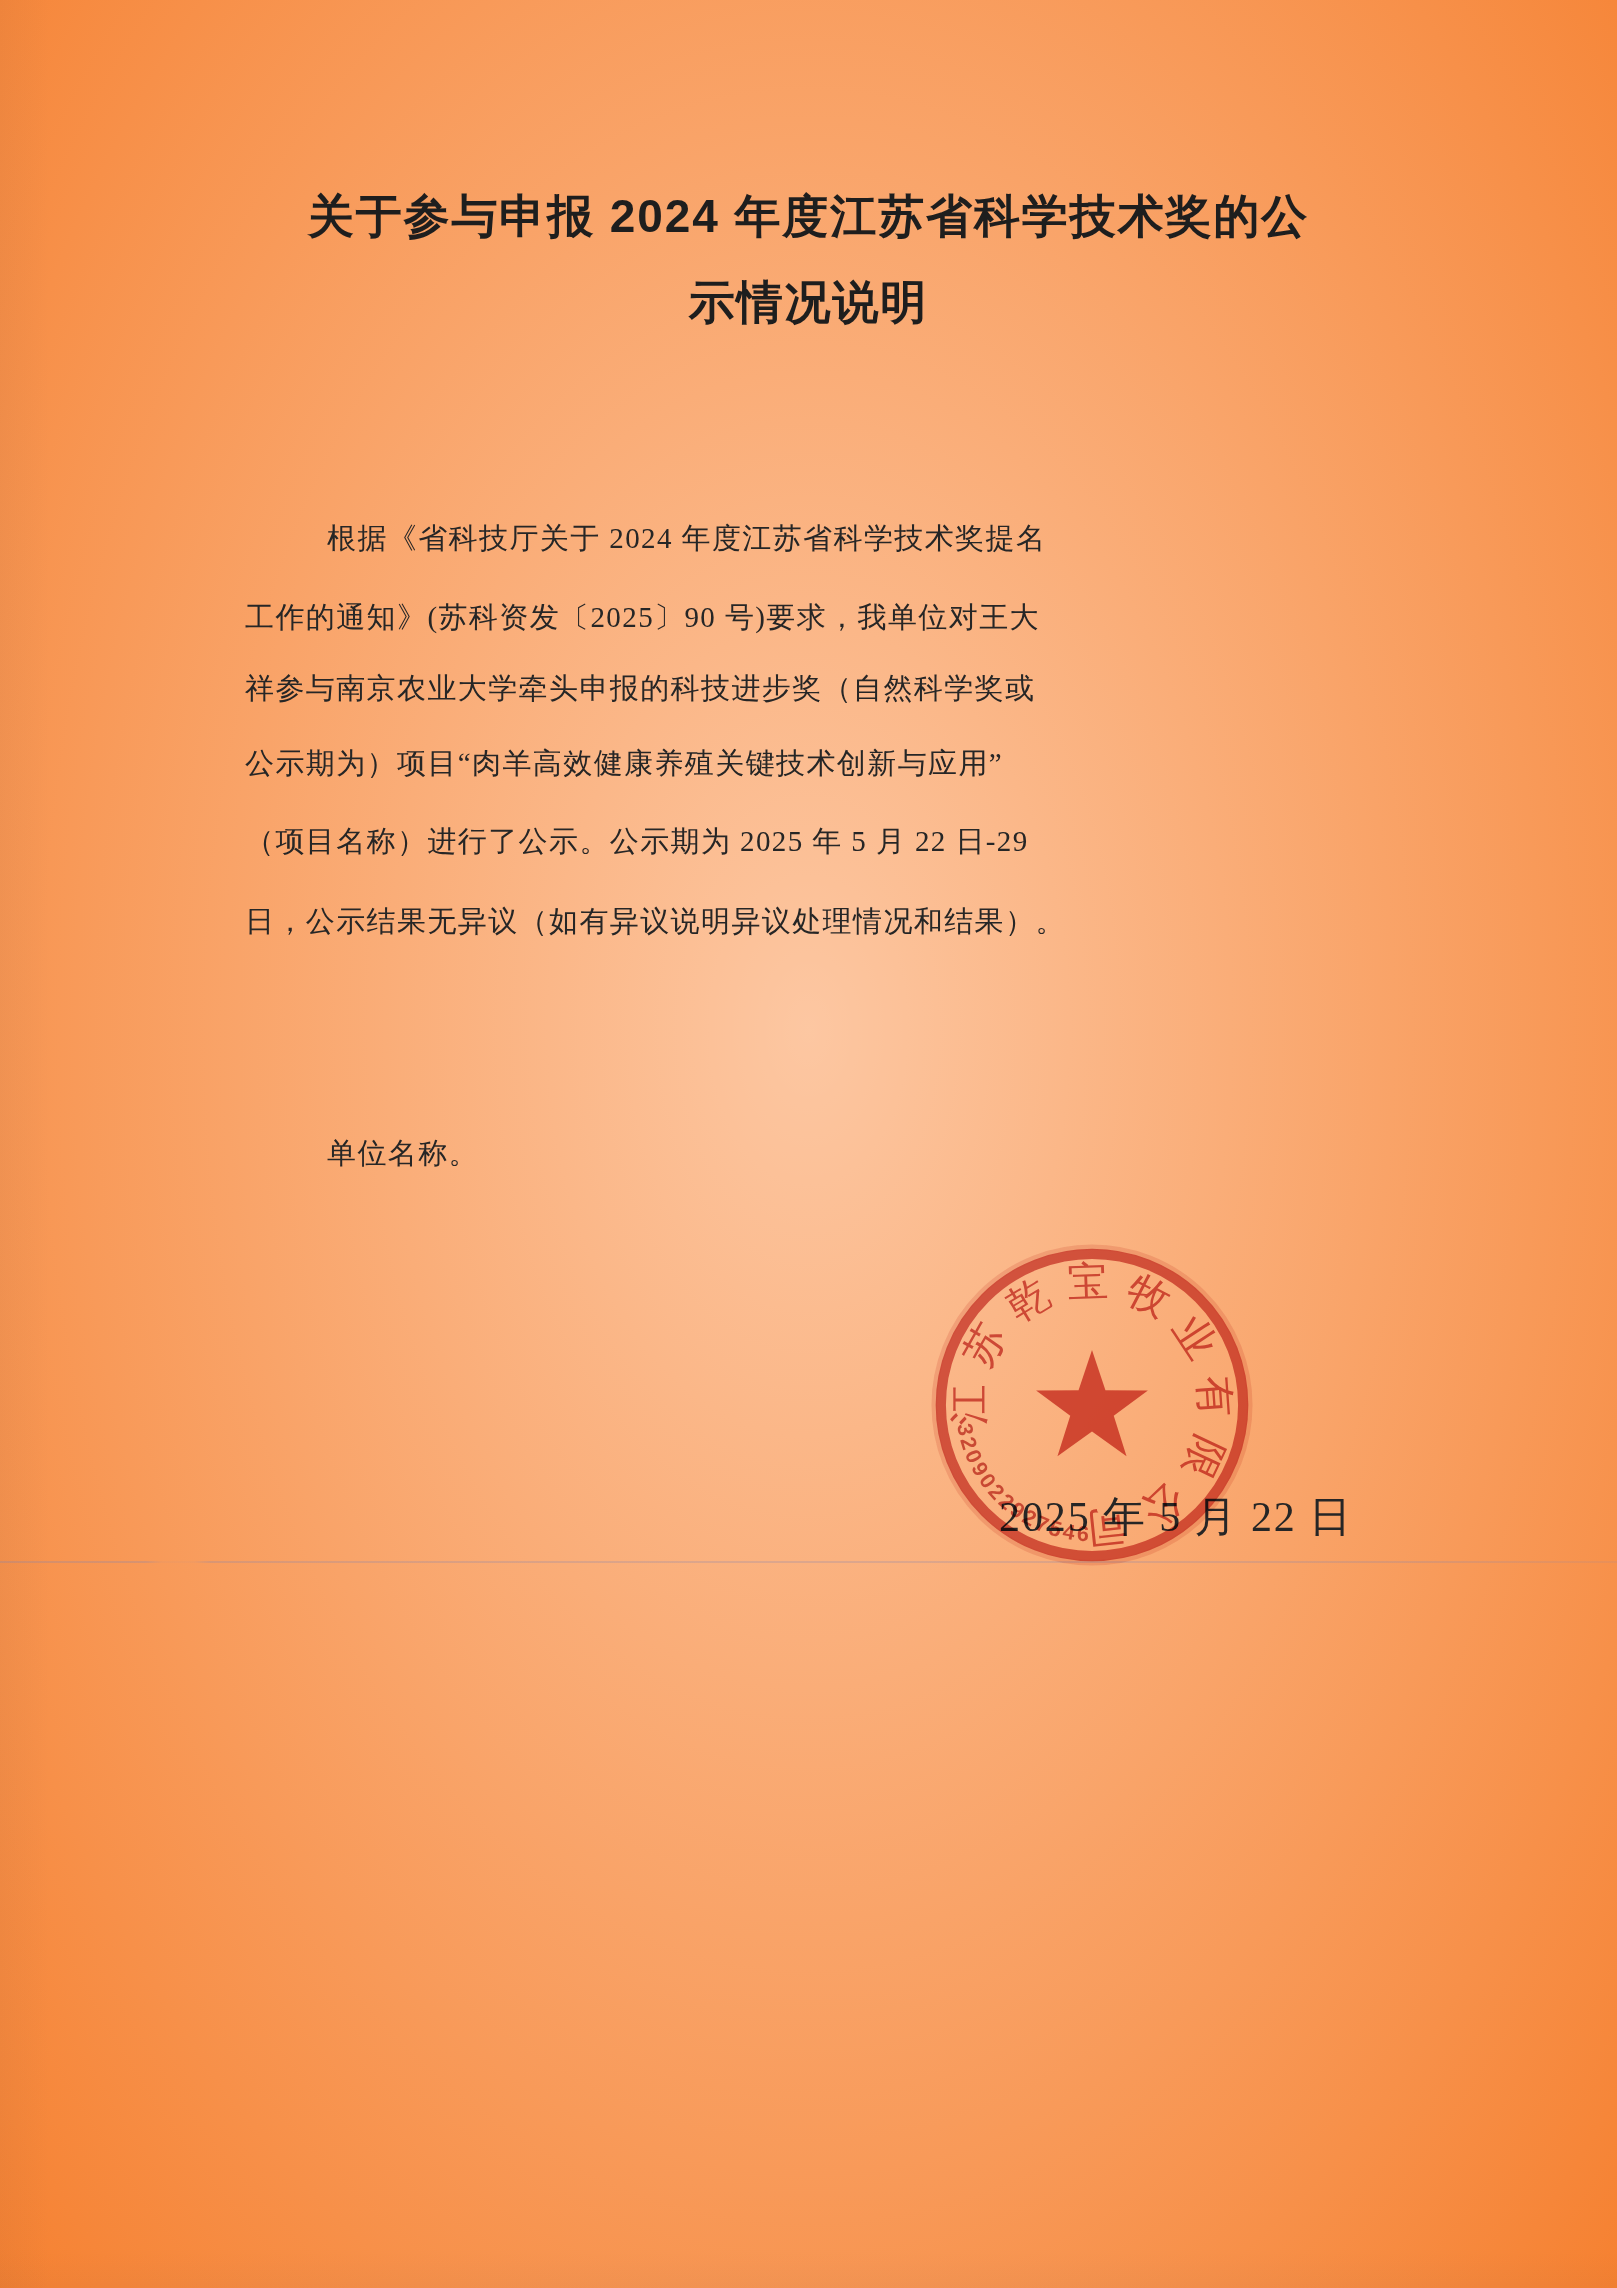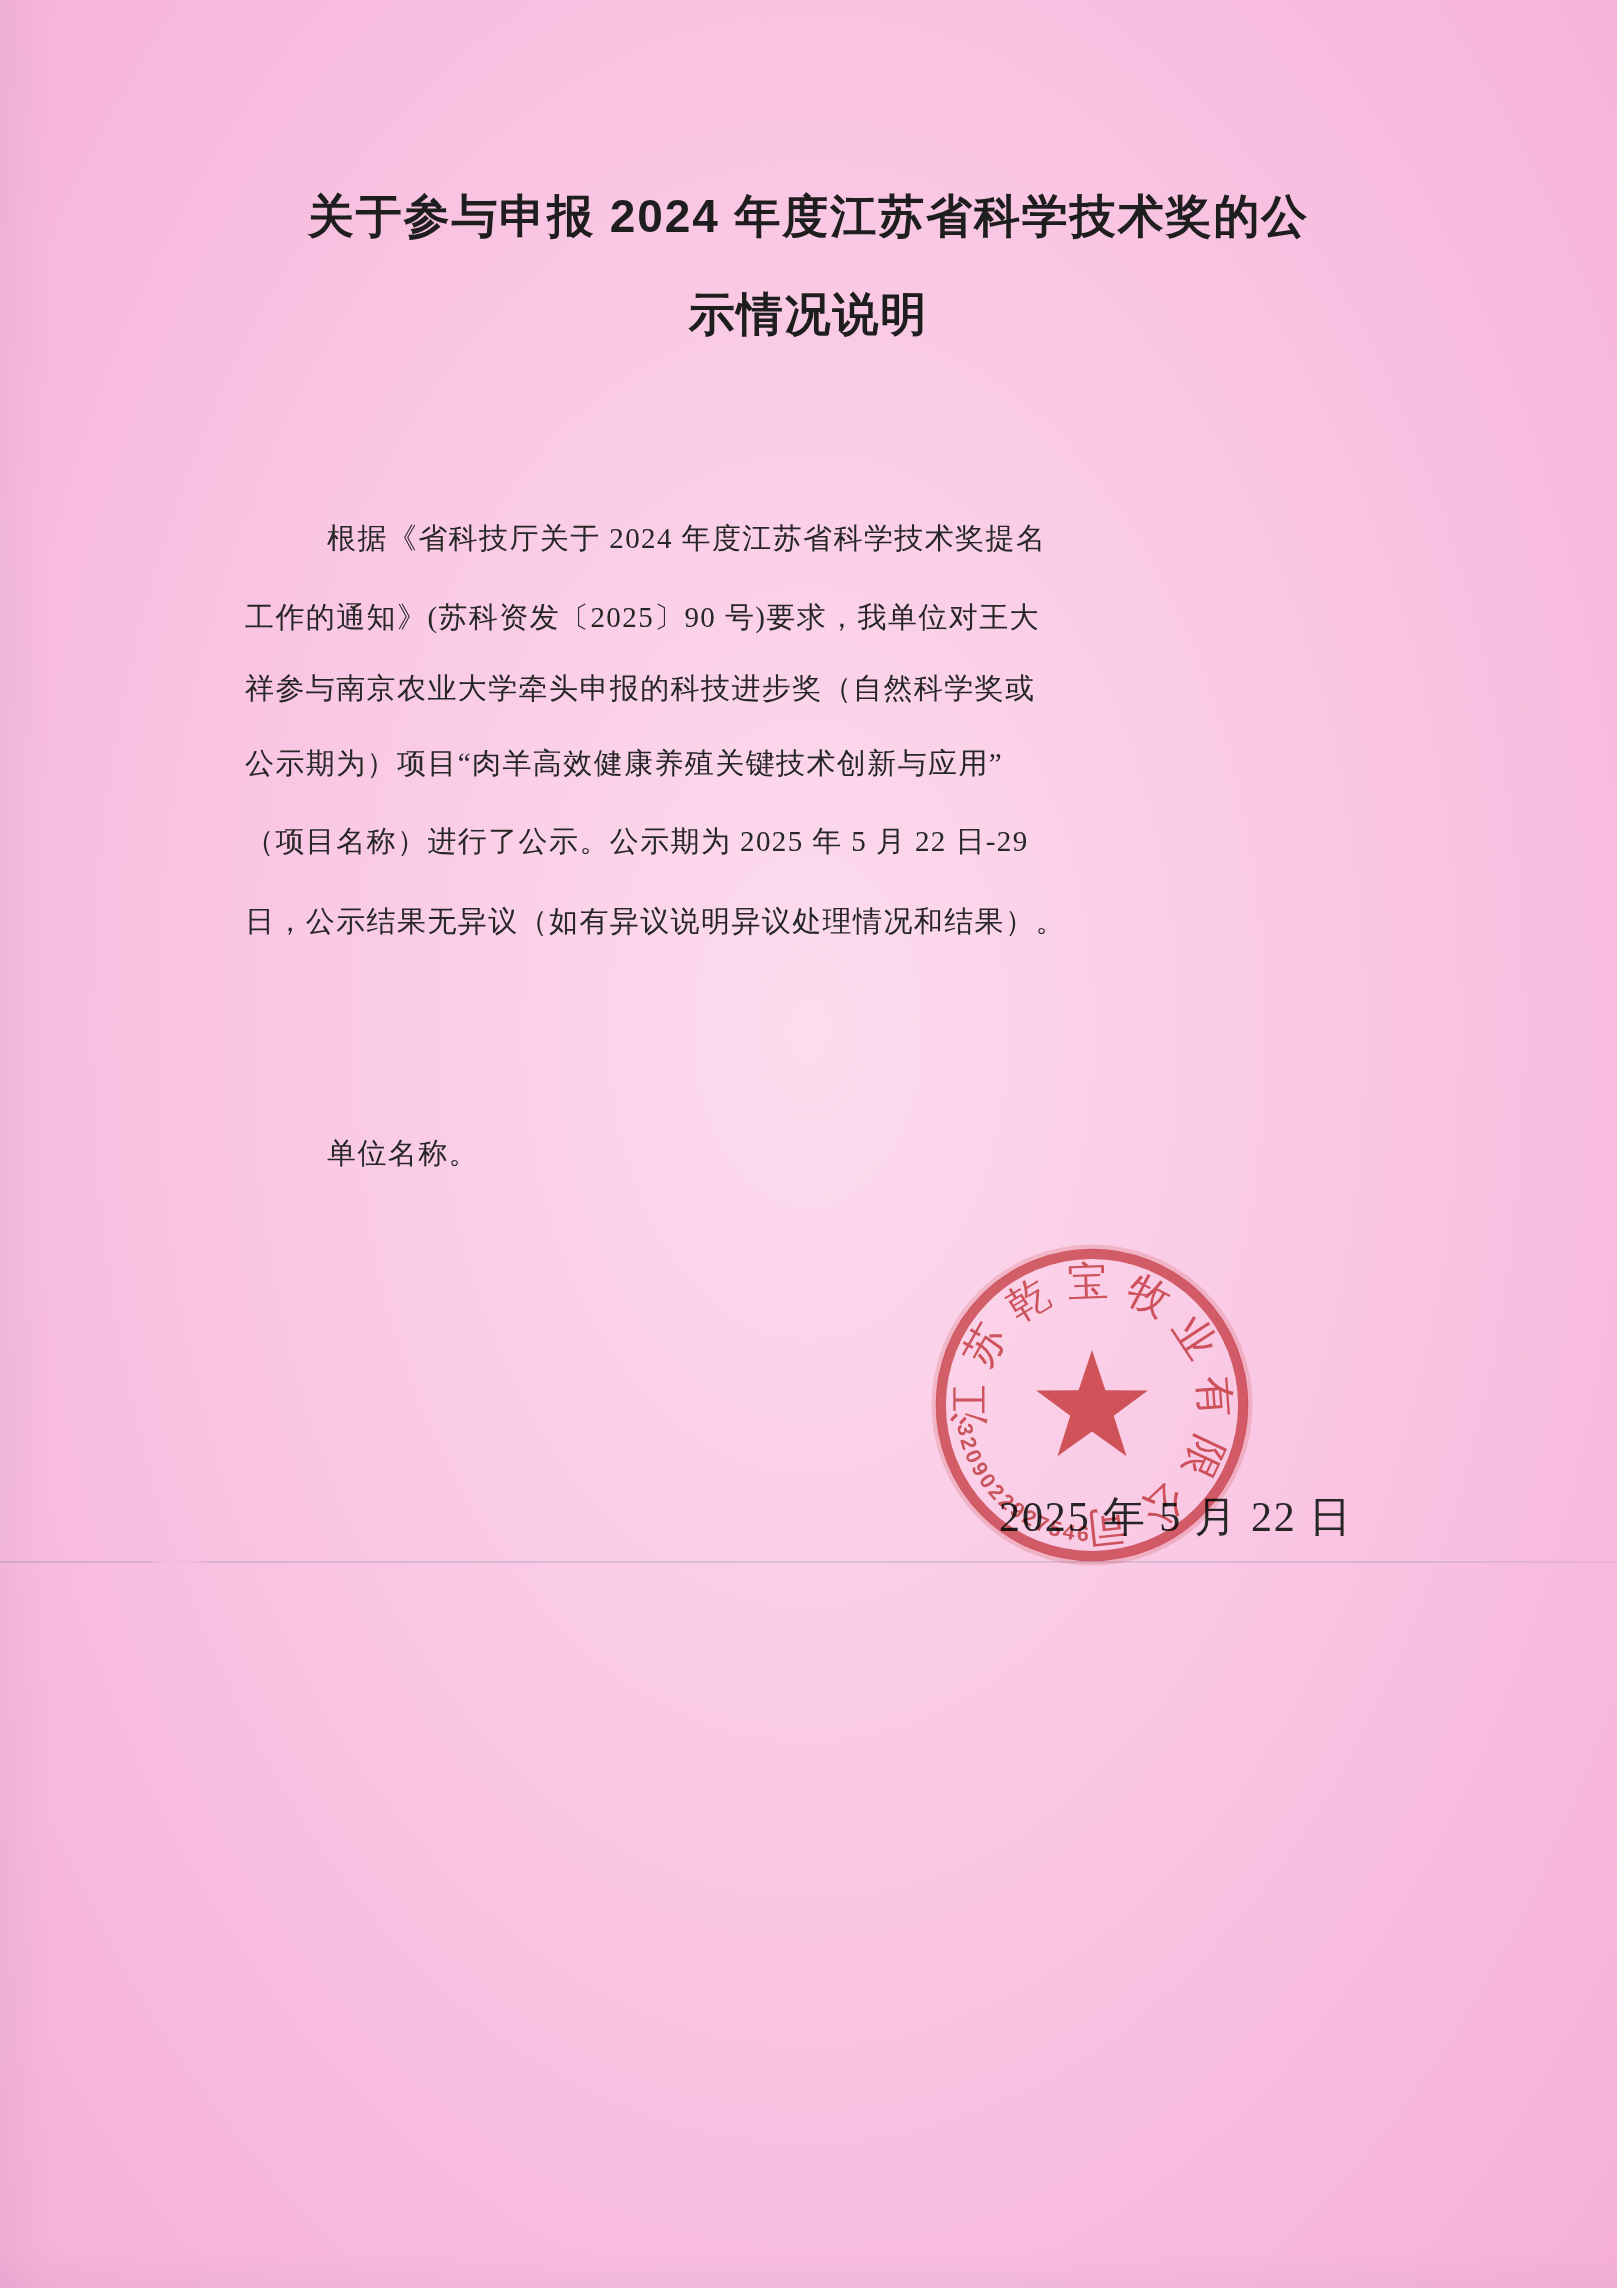--- a/index.html
+++ b/index.html
@@ -4,21 +4,21 @@
 <style>
   html,body{margin:0;padding:0;}
   body{
     width:1617px;height:2289px;
     background:#eef0f2;
     font-family:"Liberation Serif", serif;
   }
   .page{
     position:relative;
     width:1617px;height:2289px;
-    background:#f9a8d4;
+    background:#f97316;
     overflow:hidden;
     color:#2b2b2b;
   }
   
   .page::before{
     content:"";
     position:absolute;inset:0;
     background:
       linear-gradient(90deg, rgba(40,60,90,0.04), rgba(0,0,0,0) 51px),
       linear-gradient(0deg, rgba(40,60,90,0.03), rgba(0,0,0,0) 37px),
@@ -29,21 +29,21 @@
     position:absolute;left:0;width:100%;
     text-align:center;
     font-family:"Liberation Sans", sans-serif;
     font-weight:bold;
     font-size:46px;
     color:#1e1e1e;
     letter-spacing:1.9px;
     white-space:nowrap;
   }
   .title-l1{top:186px;}
-  .title-l2{top:284px;}
+  .title-l2{top:272px;}
   .body-line{
     position:absolute;
     left:245px;
     width:1147px;
     font-size:29px;
     letter-spacing:1.4px;
     color:#262626;
     white-space:nowrap;
   }
   .indent{padding-left:82px;}

